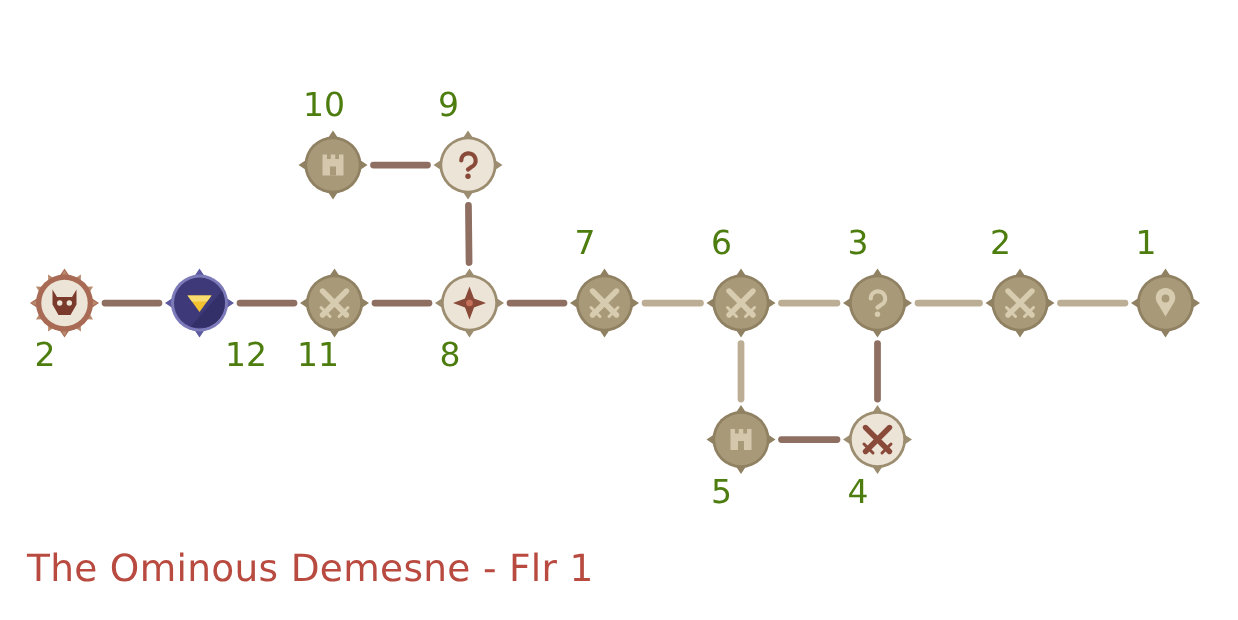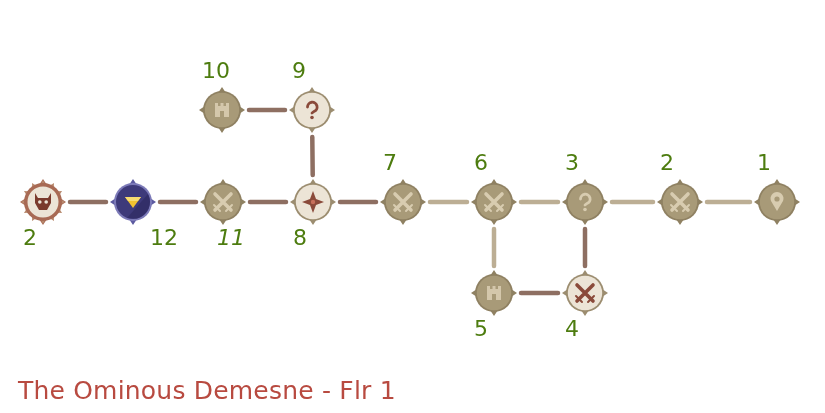--- a/index.html
+++ b/index.html
@@ -10,21 +10,21 @@
     }
     #map { position: absolute; left: 0; top: 0; width: 825px; height: 413px; }
     .node-label {
       position: absolute; width: 40px; text-align: left;
       font-size: 22px; color: #4d7c0f; line-height: 1;
       font-family: "DejaVu Sans", sans-serif;
     }
     .floor-title {
       position: absolute; left: 18px; top: 364px;
       font-size: 25px; color: #b84a40;
-      font-family: "DejaVu Sans", sans-serif; letter-spacing: 0.2px; margin-top: 12px;
+      font-family: "DejaVu Sans", sans-serif; letter-spacing: 0.2px;
     }
     .node-hit {
       position: absolute; width: 40px; height: 40px; border-radius: 50%;
       cursor: pointer;
     }
   </style>
 </head>
 <body>
 
 <svg id="map" width="825" height="413" viewBox="0 0 825 413" xmlns="http://www.w3.org/2000/svg">
@@ -223,21 +223,21 @@
     <div class="node-label" style="left: 757px; top: 152px;">1</div>
     <div class="node-label" style="left: 660px; top: 152px;">2</div>
     <div class="node-label" style="left: 565px; top: 152px;">3</div>
     <div class="node-label" style="left: 565px; top: 318px;">4</div>
     <div class="node-label" style="left: 474px; top: 318px;">5</div>
     <div class="node-label" style="left: 474px; top: 152px;">6</div>
     <div class="node-label" style="left: 383px; top: 152px;">7</div>
     <div class="node-label" style="left: 293px; top: 227px;">8</div>
     <div class="node-label" style="left: 292px; top: 60px;">9</div>
     <div class="node-label" style="left: 202px; top: 60px;">10</div>
-    <div class="node-label" style="left: 217px; top: 227px; font-style: italic;">11</div>
+    <div class="node-label" style="left: 198px; top: 227px;">11</div>
     <div class="node-label" style="left: 118px; top: 227px; margin-left: 32px;">12</div>
     <div class="node-label" style="left: 23px; top: 227px;">2</div>
   </div>
 <div id="hits">
     <div class="node-hit" style="left: 757px; top: 182px;"></div>
     <div class="node-hit" style="left: 660px; top: 182px;"></div>
     <div class="node-hit" style="left: 565px; top: 182px;"></div>
     <div class="node-hit" style="left: 565px; top: 273px;"></div>
     <div class="node-hit" style="left: 474px; top: 273px;"></div>
     <div class="node-hit" style="left: 474px; top: 182px;"></div>

